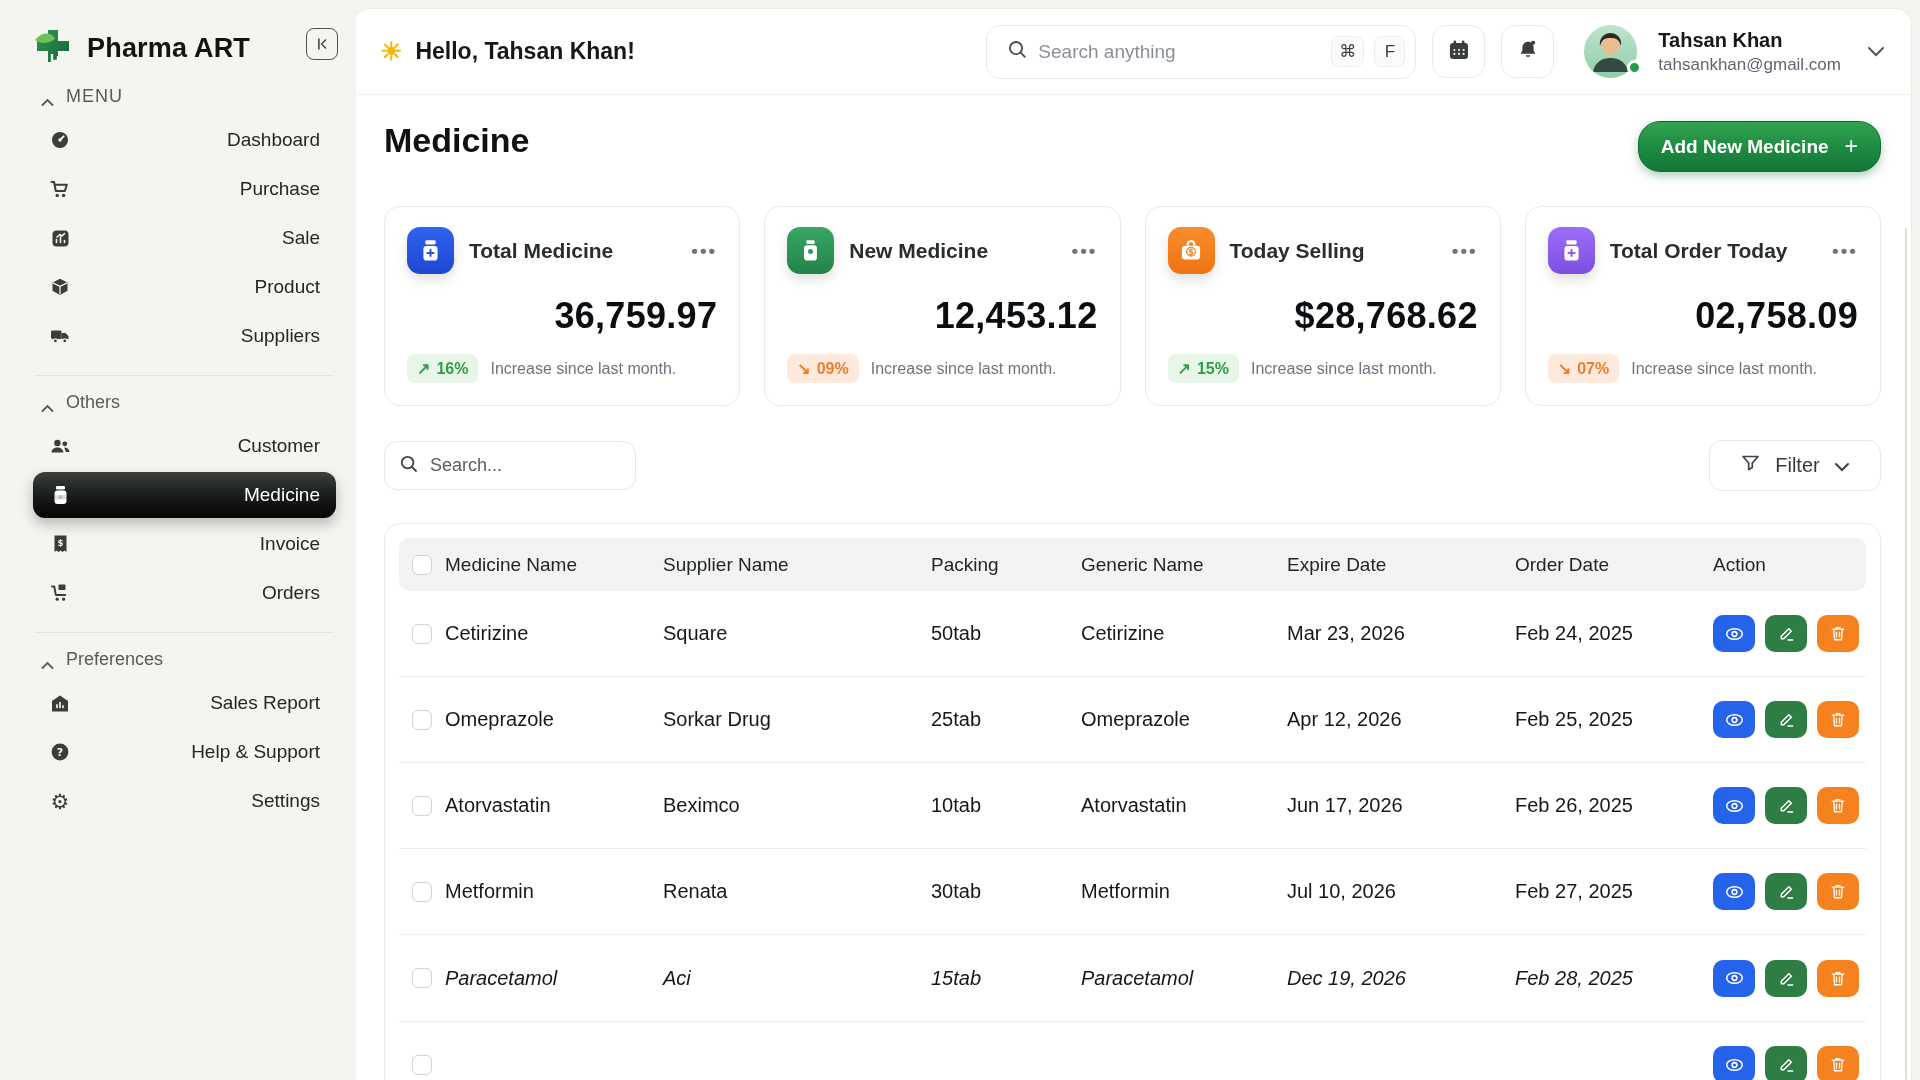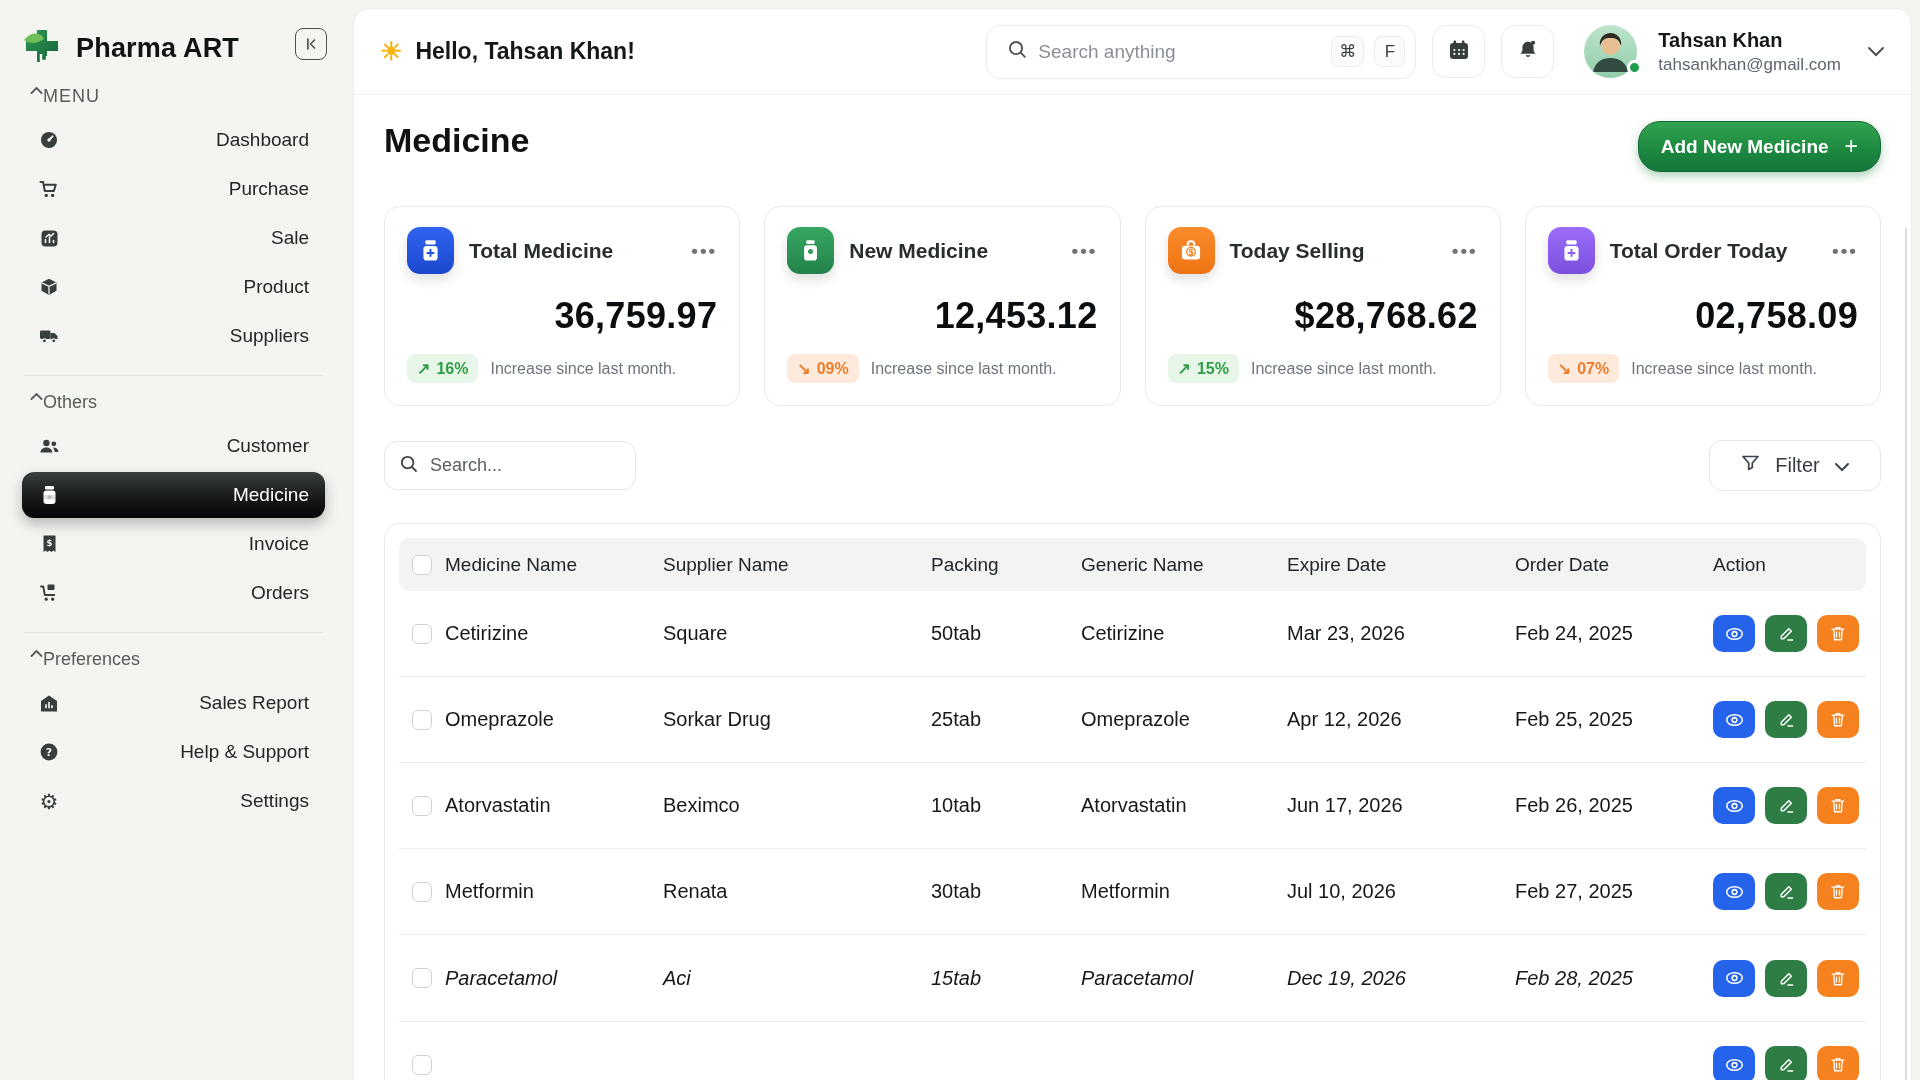--- a/index.html
+++ b/index.html
@@ -1,24 +1,24 @@
 <!DOCTYPE html>
 <html><head>
 <meta charset="utf-8">
 <style>
   * { margin:0; padding:0; box-sizing:border-box; }
   html,body { width:1920px; height:1080px; overflow:hidden; }
   body { font-family:"Liberation Sans", sans-serif; background:#f4f4f1; color:#15191b; }
 
   
-  .sidebar { position:fixed; left:0; top:0; width:345px; height:1080px; background:#f4f4f1; padding:24px 18px 0 20px; }
+  .sidebar { position:fixed; left:11px; top:0; width:345px; height:1080px; background:#f4f4f1; padding:24px 18px 0 20px; }
   .logo-row { display:flex; align-items:center; gap:12px; }
   .logo-name { font-size:27px; font-weight:800; color:#101413; letter-spacing:.2px; }
   .collapse-btn { position:absolute; right:18px; top:28px; width:32px; height:32px; border:1.6px solid #4b514d; border-radius:8px; background:transparent; display:flex; align-items:center; justify-content:center; cursor:pointer; }
-  .sec-head { display:flex; align-items:flex-start; color:#565d58; font-size:18px; margin:14px 10px 10px; }
+  .sec-head { display:flex; align-items:flex-end; gap:12px; color:#565d58; font-size:18px; margin:14px 10px 10px; }
   .sec-head.caps { letter-spacing:1px; }
   .sec-head:first-of-type { margin-top:38px; }
   .s-item { display:flex; align-items:center; gap:17px; padding:12px 16px; margin:3px 2px; border-radius:12px; font-size:19px; font-weight:500; color:#232825; cursor:pointer;justify-content:space-between; }
   .s-item .s-ico { width:22px; display:flex; justify-content:center; }
   .s-item.active { background:linear-gradient(180deg,#3b403c 0%, #171a18 55%, #050606 100%); color:#fff; box-shadow:0 6px 14px rgba(0,0,0,.25); }
   .divider { height:1px; background:#e4e4e0; margin:16px 4px; }
   .gear-glyph { font-size:21px; color:#383e3b; line-height:1; }
 
   
   .main { margin-left:345px; padding:8px 8px 0; height:1080px; }

